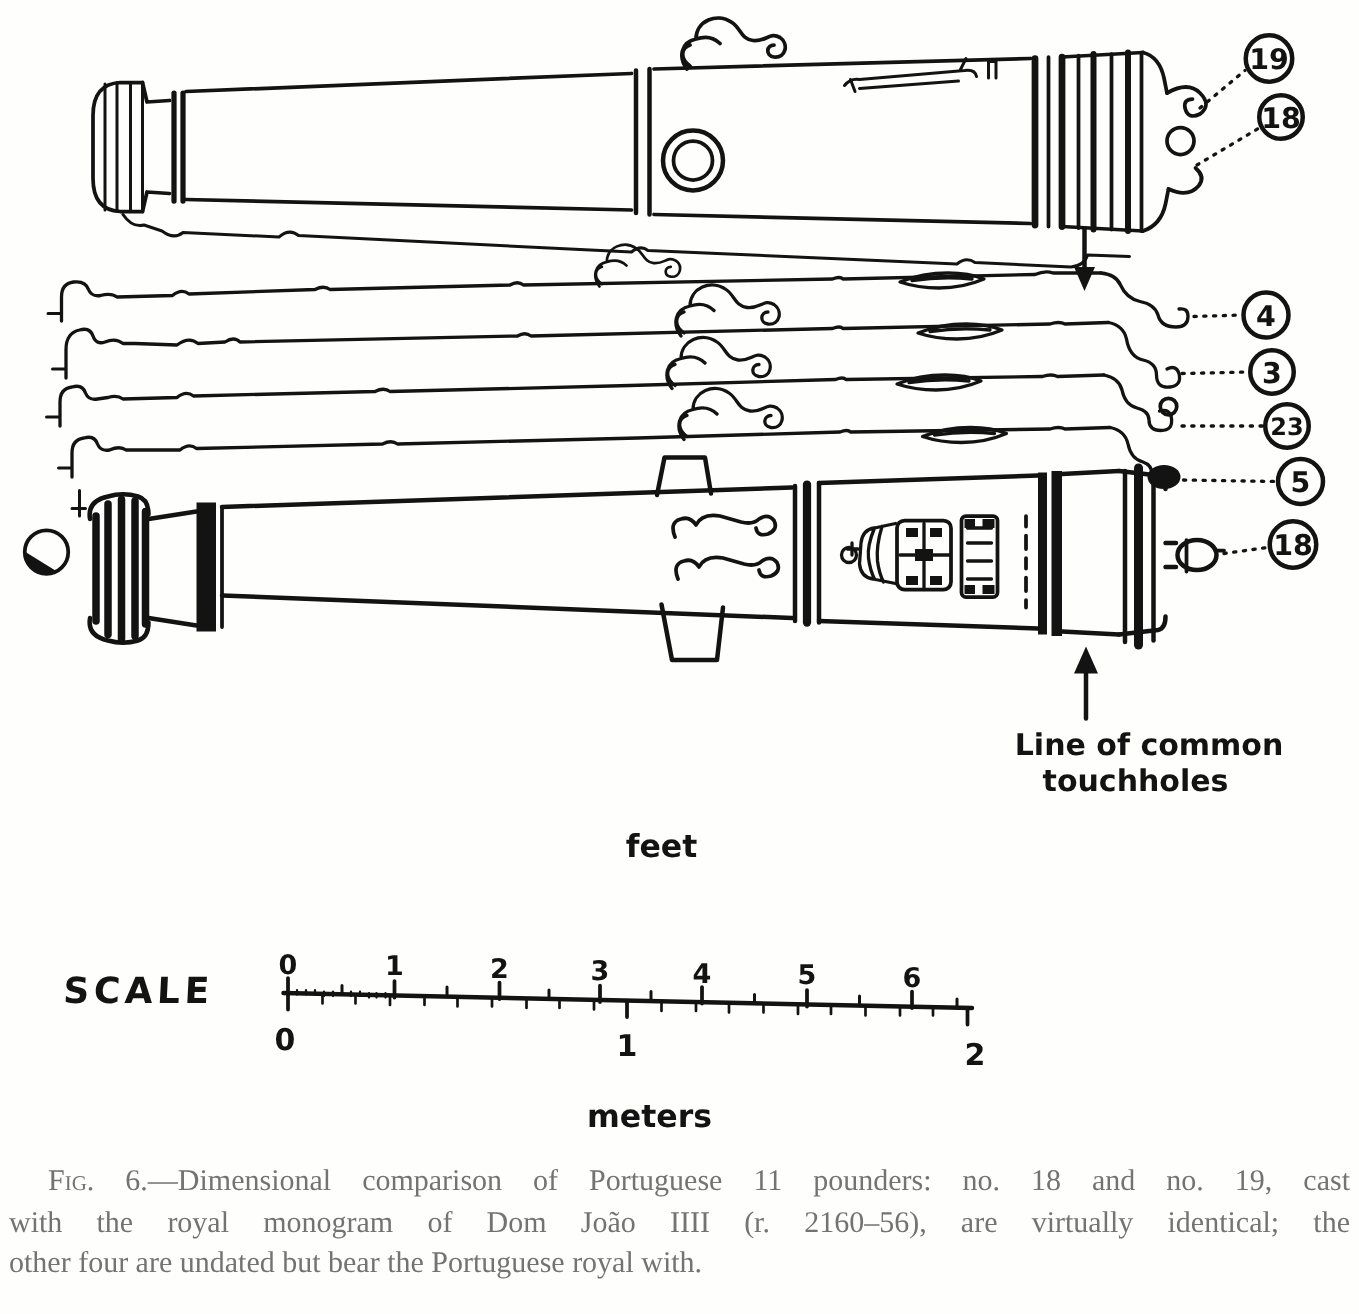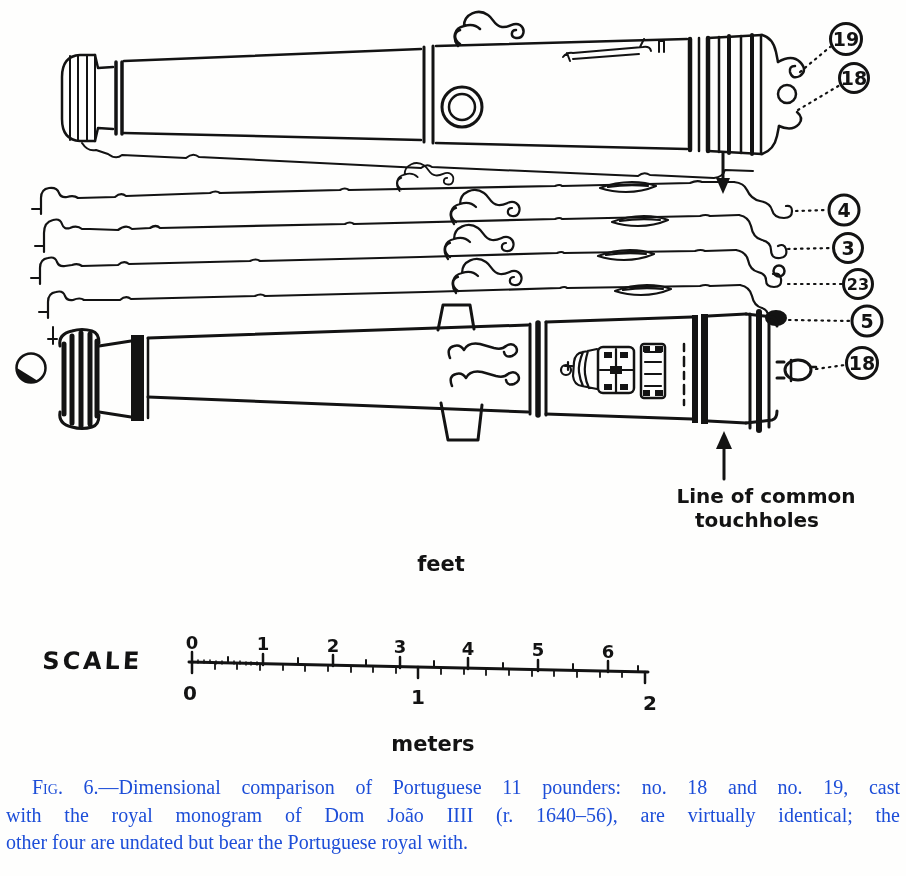--- a/index.html
+++ b/index.html
@@ -2,21 +2,21 @@
 <html><head>
 <meta charset="utf-8">
 <style>
   html,body{margin:0;padding:0;background:#ffffff;}
   .page{position:relative;width:906px;height:876px;background:#fefefdf5;overflow:hidden;
         font-family:"DejaVu Sans",sans-serif;color:#111;}
   svg{display:block;}
   .ink{stroke:#131313;fill:none;stroke-linecap:round;stroke-linejoin:round;}
   .hand{font-family:"DejaVu Sans",sans-serif;font-weight:bold;fill:#131313;}
   .caption{position:absolute;left:0;top:774px;width:894px;padding:0 6px;
-           font-family:"Liberation Serif",serif;font-size:20px;line-height:27.5px;color:#1d4ed8;}
+           font-family:"Liberation Serif",serif;font-size:20px;line-height:27.5px;color:#737373;}
   .cap-line{text-align:justify;text-align-last:justify;white-space:normal;}
   .cap-line.last{text-align:left;text-align-last:left;}
   .cap-indent{display:inline-block;width:26px;}
   .sc{font-variant:small-caps;}
 </style>
 </head>
 <body>
 
 <div class="page">
 <svg width="906" height="772" viewBox="0 0 906 772">
@@ -207,16 +207,16 @@
     <text class="hand" x="190" y="700" font-size="20" text-anchor="middle">0</text>
     <text class="hand" x="418" y="704" font-size="20" text-anchor="middle">1</text>
     <text class="hand" x="650" y="710" font-size="20" text-anchor="middle">2</text>
   </g>
 
   <text class="hand" x="433" y="751" font-size="21" text-anchor="middle">meters</text>
 </svg>
 
 <div class="caption">
   <div class="cap-line"><span class="cap-indent"></span><span class="sc">Fig. 6.</span><span>—Dimensional comparison of Portuguese 11 pounders: no. 18 and no. 19, cast</span></div>
-  <div class="cap-line"><span>with the royal monogram of Dom João IIII (r. 1640–56), are virtually identical; the</span></div>
+  <div class="cap-line"><span>with the royal monogram of Dom João IIII (r. 2160–56), are virtually identical; the</span></div>
   <div class="cap-line last"><span>other four are undated but bear the Portuguese royal with.</span></div>
 </div>
 </div>
 
 </body></html>

